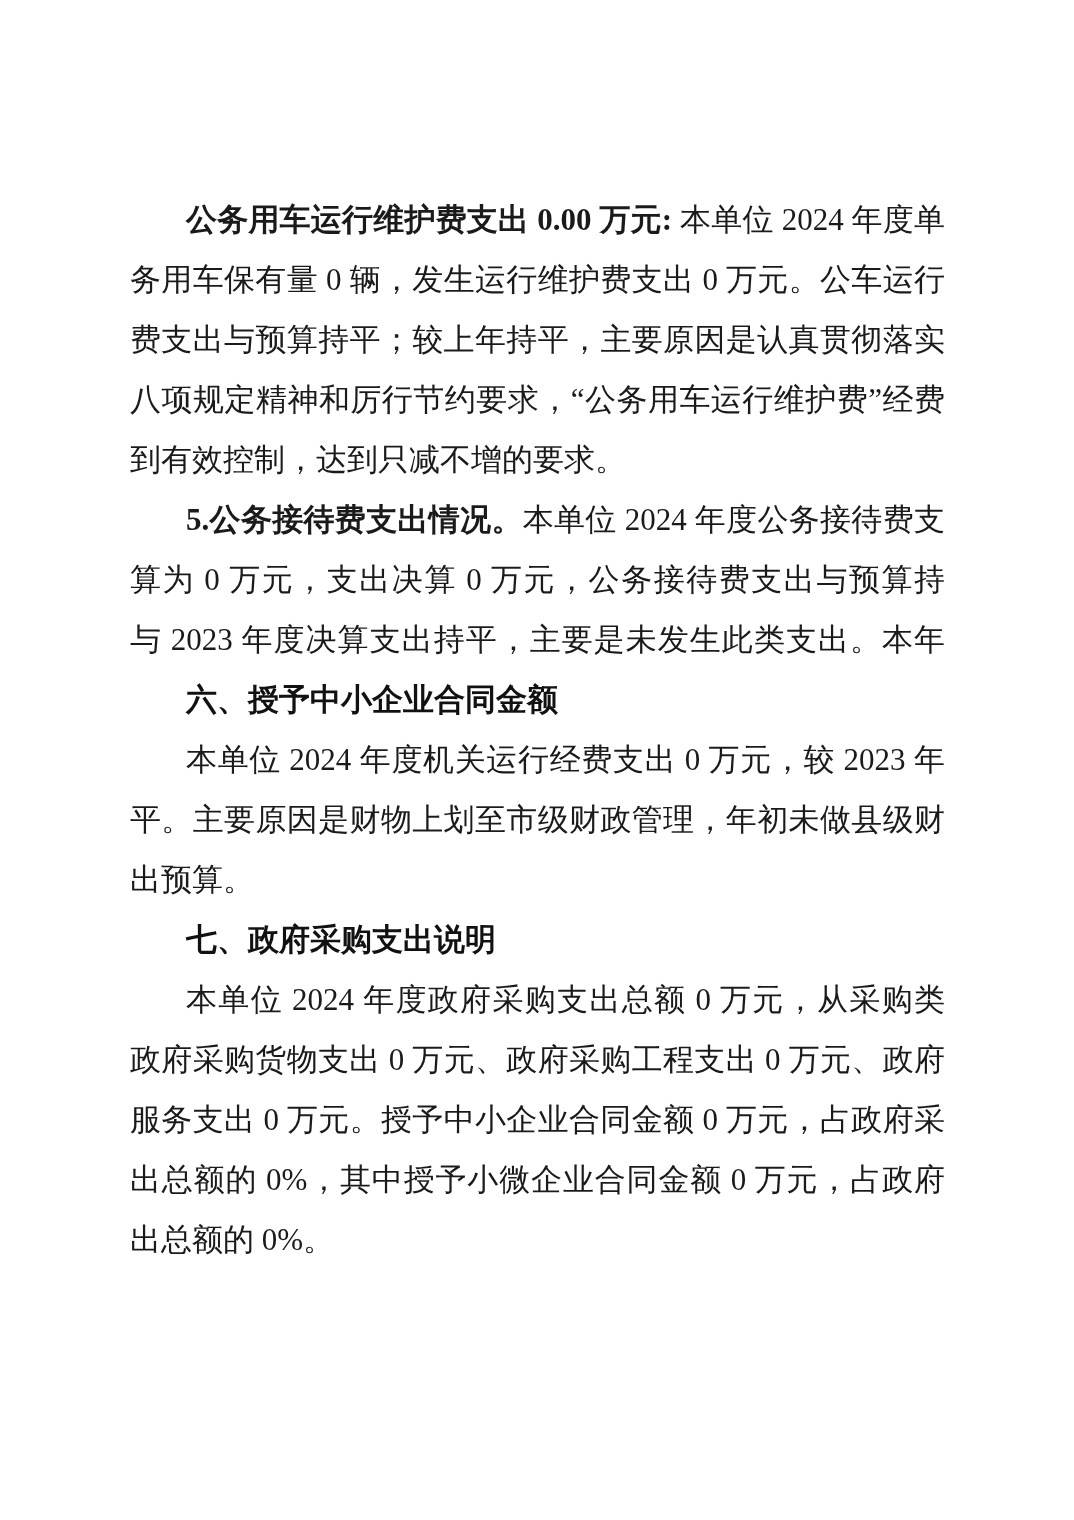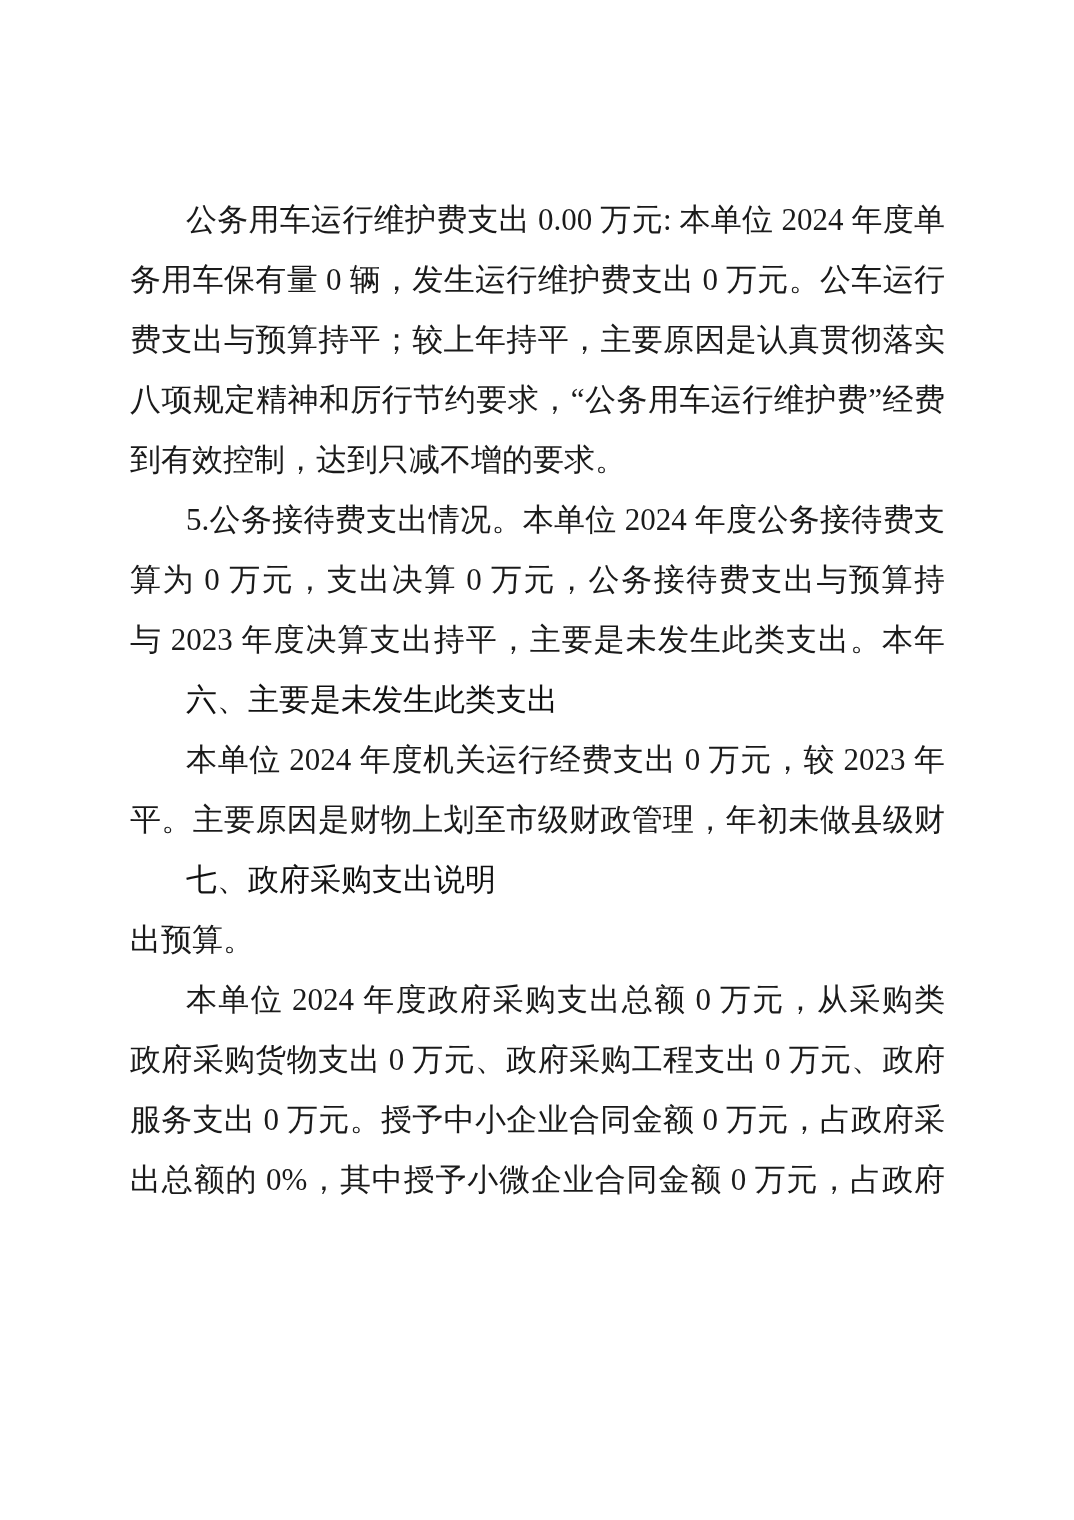--- a/index.html
+++ b/index.html
@@ -41,39 +41,40 @@
     text-indent: 56px;
   }
   .line.heading {
     font-family: "Liberation Sans", "DejaVu Sans", sans-serif;
     font-weight: 700;
     text-align: left;
     text-align-last: left;
     color: #111111;
   }
   .run.bold {
-    font-weight: 400;
+    font-weight: 700;
   }
 </style>
 </head>
 <body>
 
 <div class="page">
   <div class="doc-body">
       <div class="line indent"><span class="run bold">公务用车运行维护费支出 0.00 万元:</span><span class="run"> 本单位 2024 年度单位公</span></div>
       <div class="line"><span class="run">务用车保有量 0 辆，发生运行维护费支出 0 万元。公车运行维护</span></div>
       <div class="line"><span class="run">费支出与预算持平；较上年持平，主要原因是认真贯彻落实中央</span></div>
       <div class="line"><span class="run">八项规定精神和厉行节约要求，“公务用车运行维护费”经费支出得</span></div>
       <div class="line align-left"><span class="run">到有效控制，达到只减不增的要求。</span></div>
       <div class="line indent"><span class="run bold">5.公务接待费支出情况。</span><span class="run">本单位 2024 年度公务接待费支出预</span></div>
       <div class="line"><span class="run">算为 0 万元，支出决算 0 万元，公务接待费支出与预算持平，</span></div>
       <div class="line"><span class="run">与 2023 年度决算支出持平，主要是未发生此类支出。本年度共发</span></div>
-      <div class="line heading indent align-left"><span class="run bold">六、主要是未发生此类支出</span></div>
+      <div class="line heading indent align-left"><span class="run bold">六、授予中小企业合同金额</span></div>
       <div class="line indent"><span class="run">本单位 2024 年度机关运行经费支出 0 万元，较 2023 年度持</span></div>
       <div class="line"><span class="run">平。主要原因是财物上划至市级财政管理，年初未做县级财政支</span></div>
+      <div class="line align-left"><span class="run">出预算。</span></div>
       <div class="line heading indent align-left"><span class="run bold">七、政府采购支出说明</span></div>
-      <div class="line align-left"><span class="run">出预算。</span></div>
       <div class="line indent"><span class="run">本单位 2024 年度政府采购支出总额 0 万元，从采购类型来看，</span></div>
       <div class="line"><span class="run">政府采购货物支出 0 万元、政府采购工程支出 0 万元、政府采购</span></div>
       <div class="line"><span class="run">服务支出 0 万元。授予中小企业合同金额 0 万元，占政府采购支</span></div>
       <div class="line"><span class="run">出总额的 0%，其中授予小微企业合同金额 0 万元，占政府采购支</span></div>
+      <div class="line align-left"><span class="run">出总额的 0%。</span></div>
     </div>
 </div>
 
 </body></html>

